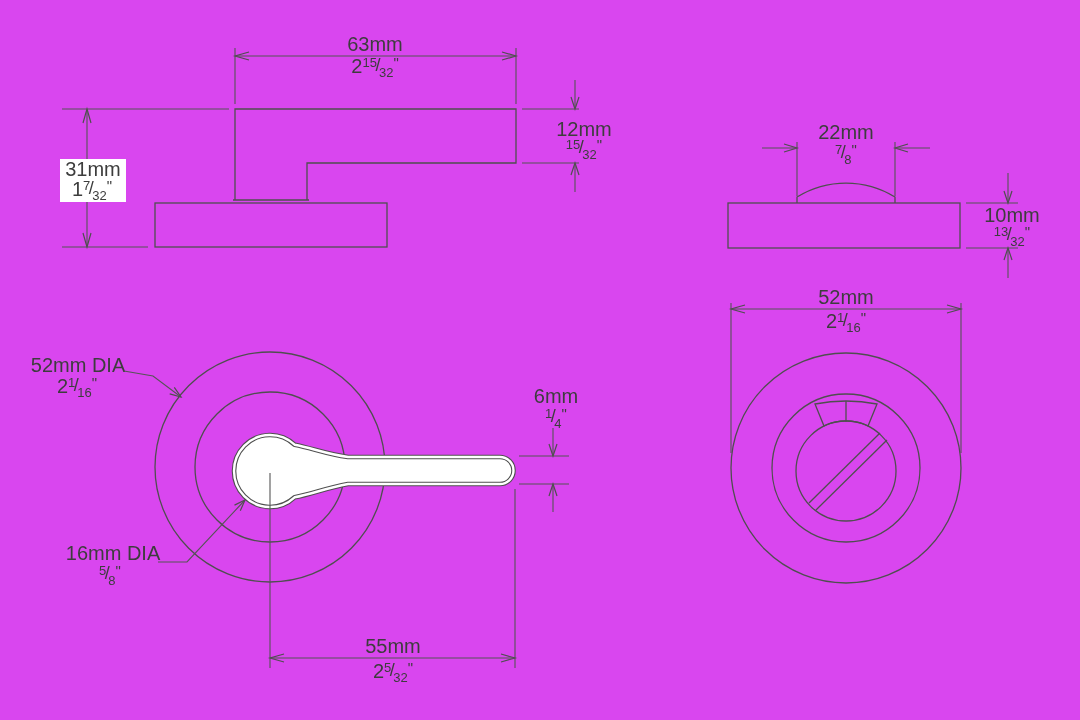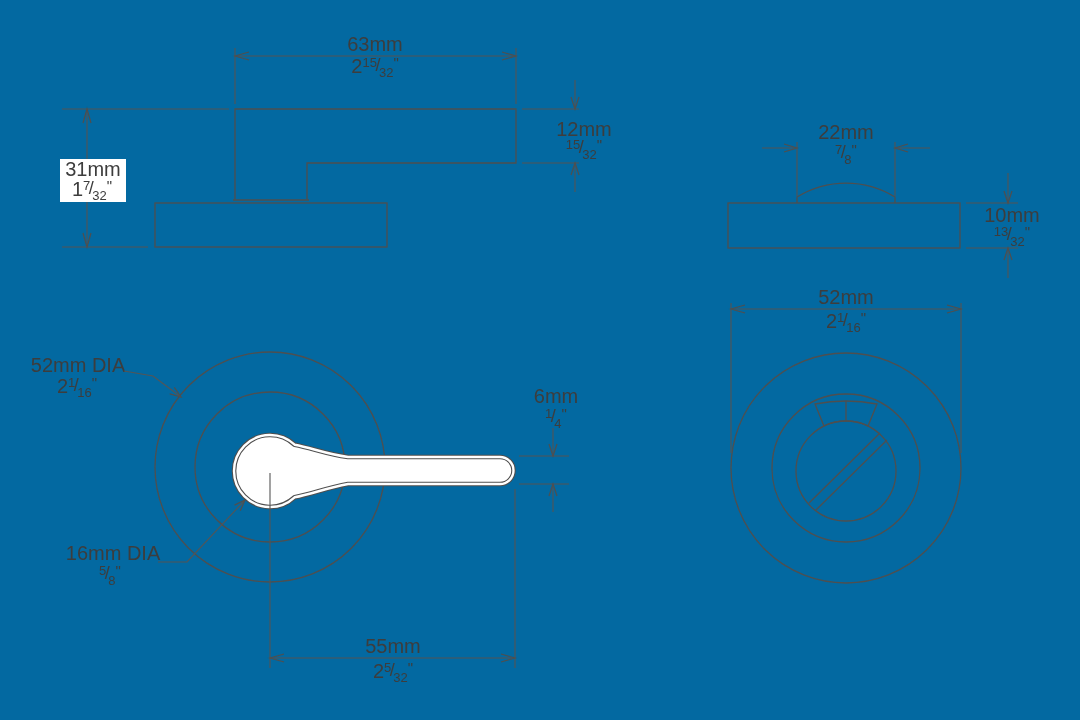--- a/index.html
+++ b/index.html
@@ -1,16 +1,16 @@
 <!DOCTYPE html>
 <html><head>
 <meta charset="utf-8">
 <style>
   html,body { margin:0; padding:0; background:#ffffff; }
-  .canvas { position:relative; width:1080px; height:720px; background:#0369a1; overflow:hidden; }
+  .canvas { position:relative; width:1080px; height:720px; background:#d946ef; overflow:hidden; }
   svg text { font-family:"Liberation Sans","DejaVu Sans",sans-serif; fill:#3d3d3d; }
   .ln  { fill:none; stroke:#4f4f4f; stroke-width:1.3; }
   .thin{ fill:none; stroke:#555555; stroke-width:1.1; }
   .ar  { fill:none; stroke:#4f4f4f; stroke-width:1.2; stroke-linejoin:miter; }
   .dm  { font-size:20px; }
   .di  { font-size:20px; }
   .fn, .fd { font-size:13px; }
   .fs  { font-size:18px; }
   .inm { font-size:15px; }
   

